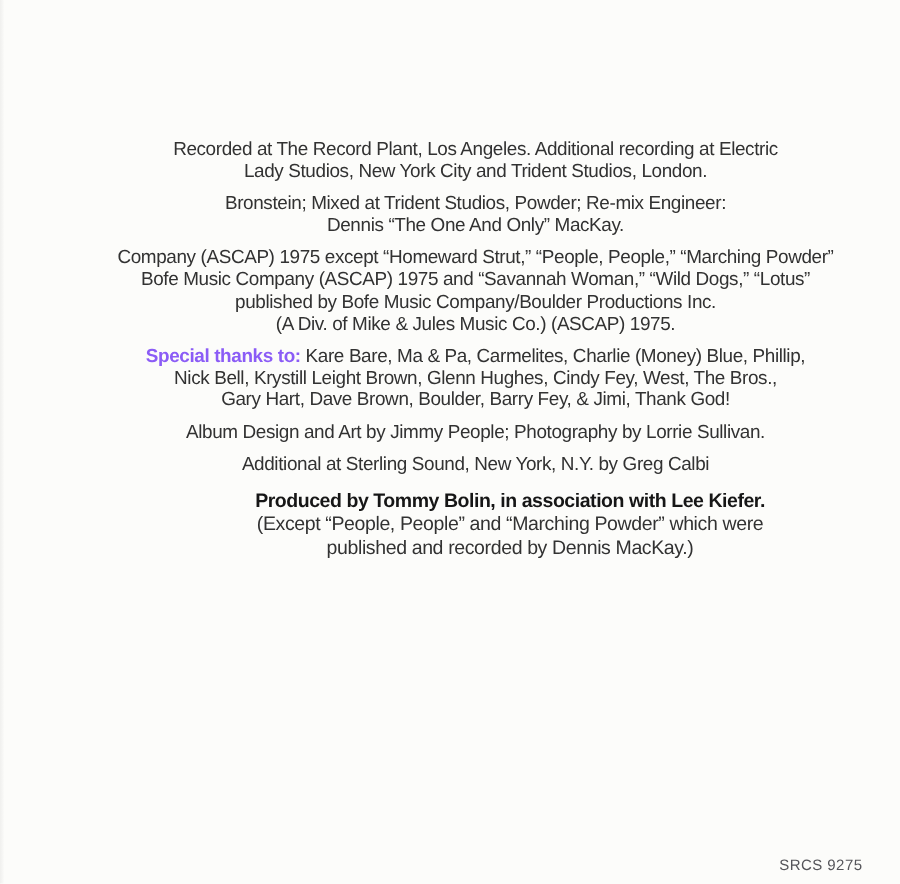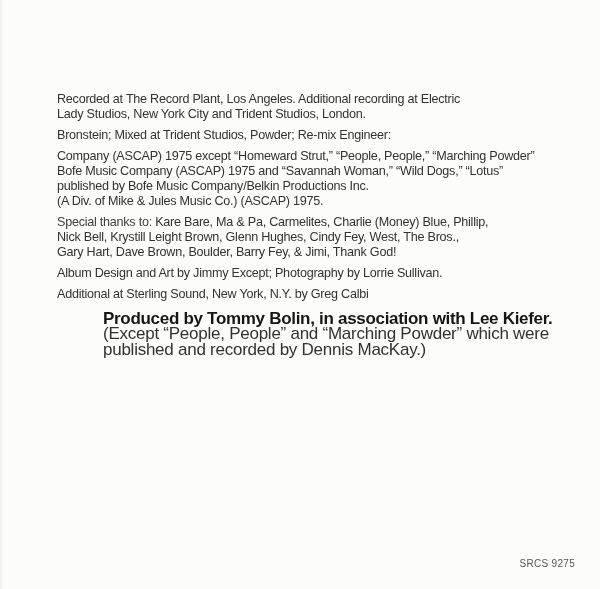--- a/index.html
+++ b/index.html
@@ -25,43 +25,44 @@
     position: absolute;
     left: 57px;
     top: 92px;
     width: 520px;
     font-size: 12.6px;
     line-height: 14.8px;
     letter-spacing: -0.25px;
   }
   .para {
     margin: 0 0 6.5px 0;
+    text-align: center;
   }
   .line {
     display: block;
     white-space: pre;
   }
   .lead-in {
-    font-weight: normal;
-    color: #404040;
+    font-weight: bold;
+    color: #8b5cf6;
   }
   .producer-block {
     margin-top: 9px;
-    font-size: 17px;
+    font-size: 13px;
     line-height: 15.4px;
     margin-left: 46px;
   }
   .producer-block .bold-line {
     font-weight: bold;
     color: #161616;
     letter-spacing: -0.3px;
   }
   .catalog-number {
     position: absolute;
-    top: 558px;
+    top: 572px;
     right: 25px;
     font-size: 10px;
     letter-spacing: 0.3px;
     color: #55555a;
     padding-left: 28px;
   }
 </style>
 </head>
 <body>
 
@@ -69,37 +70,38 @@
 
 <div class="text-block">
 
   <p class="para">
     <span class="line">Recorded at The Record Plant, Los Angeles. Additional recording at Electric</span>
     <span class="line">Lady Studios, New York City and Trident Studios, London.</span>
   </p>
 
   <p class="para">
     <span class="line">Bronstein; Mixed at Trident Studios, Powder; Re-mix Engineer:</span>
+    <span class="line">Dennis “The One And Only” MacKay.</span>
   </p>
 
   <p class="para">
     <span class="line">Company (ASCAP) 1975 except “Homeward Strut,” “People, People,” “Marching Powder”</span>
     <span class="line">Bofe Music Company (ASCAP) 1975 and “Savannah Woman,” “Wild Dogs,” “Lotus”</span>
-    <span class="line">published by Bofe Music Company/Belkin Productions Inc.</span>
+    <span class="line">published by Bofe Music Company/Boulder Productions Inc.</span>
     <span class="line">(A Div. of Mike &amp; Jules Music Co.) (ASCAP) 1975.</span>
   </p>
 
   <p class="para">
     <span class="line"><span class="lead-in">Special thanks to:</span><span> Kare Bare, Ma &amp; Pa, Carmelites, Charlie (Money) Blue, Phillip,</span></span>
     <span class="line">Nick Bell, Krystill Leight Brown, Glenn Hughes, Cindy Fey, West, The Bros.,</span>
     <span class="line">Gary Hart, Dave Brown, Boulder, Barry Fey, &amp; Jimi, Thank God!</span>
   </p>
 
   <p class="para">
-    <span class="line">Album Design and Art by Jimmy Except; Photography by Lorrie Sullivan.</span>
+    <span class="line">Album Design and Art by Jimmy People; Photography by Lorrie Sullivan.</span>
   </p>
 
   <p class="para">
     <span class="line">Additional at Sterling Sound, New York, N.Y. by Greg Calbi</span>
   </p>
 
   <p class="para producer-block">
     <span class="line bold-line">Produced by Tommy Bolin, in association with Lee Kiefer.</span>
     <span class="line">(Except “People, People” and “Marching Powder” which were</span>
     <span class="line">published and recorded by Dennis MacKay.)</span>

